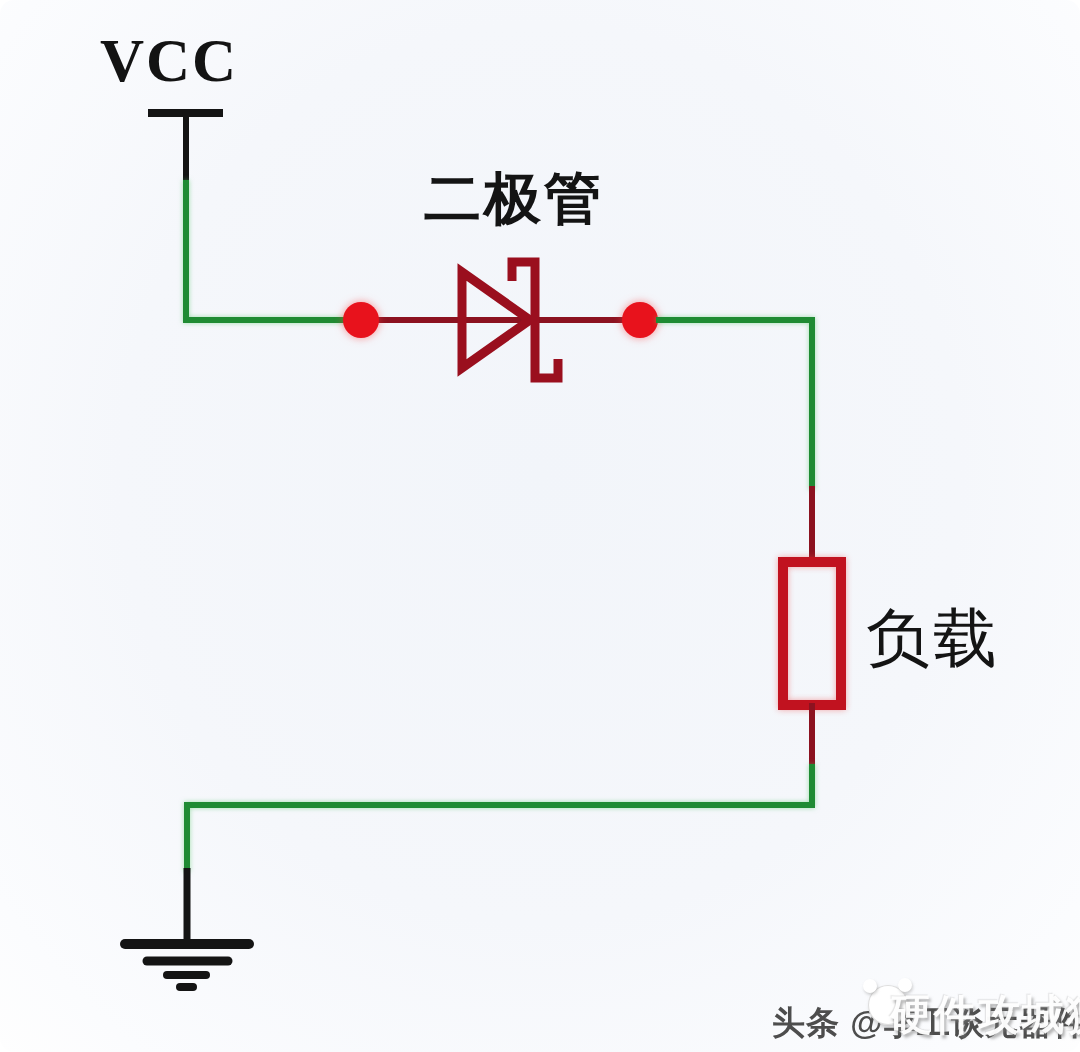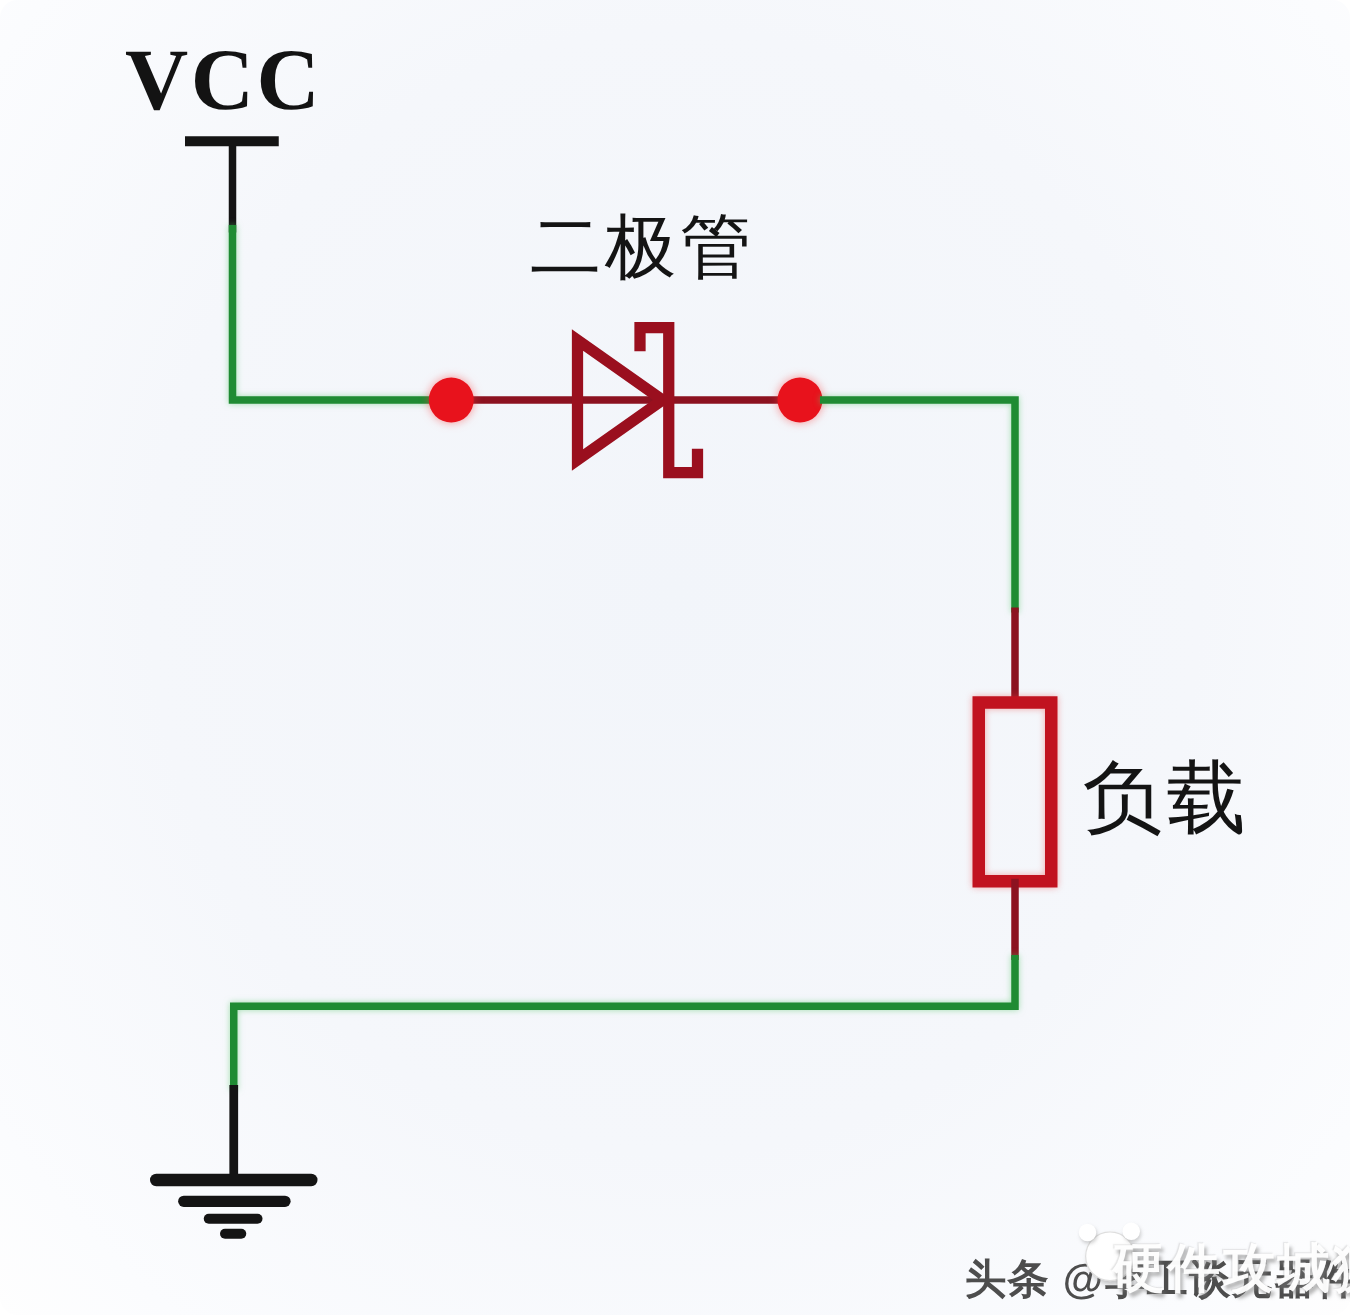--- a/index.html
+++ b/index.html
@@ -10,24 +10,24 @@
     font-family:"Liberation Sans", sans-serif;
   }
   svg.circuit { position:absolute; left:0; top:0; }
   .glow-green { filter: drop-shadow(0 0 2.5px rgba(90,200,110,0.55)); }
   .glow-red   { filter: drop-shadow(0 0 3px rgba(235,70,70,0.45)); }
   .glow-dot   { filter: drop-shadow(0 0 4px rgba(250,60,60,0.55)); }
 
   .label { position:absolute; color:#141414; white-space:nowrap; line-height:1; }
   .label-vcc {
     left:100px; top:30px;
-    font-family:"Liberation Serif", serif; font-weight:700; font-size:70px; letter-spacing:2px;
+    font-family:"Liberation Serif", serif; font-weight:700; font-size:61px; letter-spacing:2px;
     color:#131313;
   }
-  .label-diode { left:424px; top:170px; font-size:57px; font-weight:400; letter-spacing:3px; }
+  .label-diode { left:424px; top:170px; font-size:57px; font-weight:700; letter-spacing:3px; }
   .label-load  { left:866px; top:606px; font-size:64px; font-weight:500; letter-spacing:3px; }
 
   .watermark { position:absolute; left:772px; top:991px; width:300px; height:55px;text-align:right; }
   .wm-byline {
     position:absolute; left:0; top:10px;
     font-size:33px; font-weight:700; color:#4d4d4d; letter-spacing:1px; white-space:nowrap;
   }
   .wm-logo {
     position:absolute; left:96px; top:-6px; width:40px; height:40px;
     background:#ffffff; border-radius:50%;

